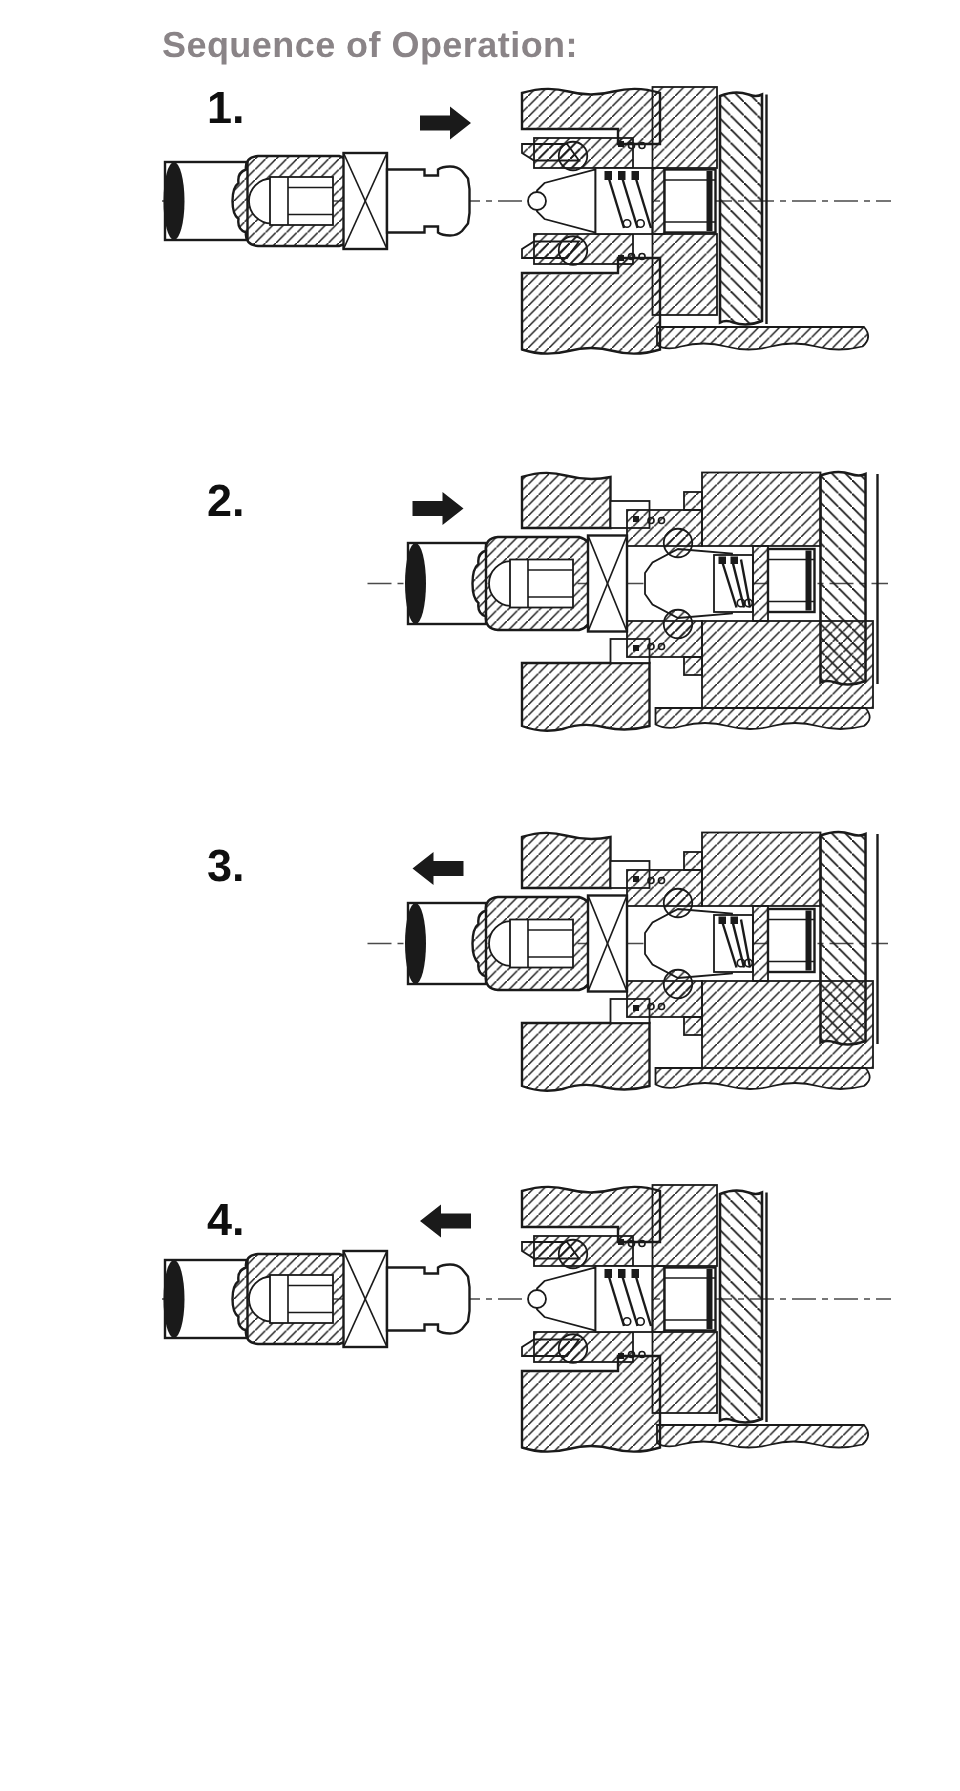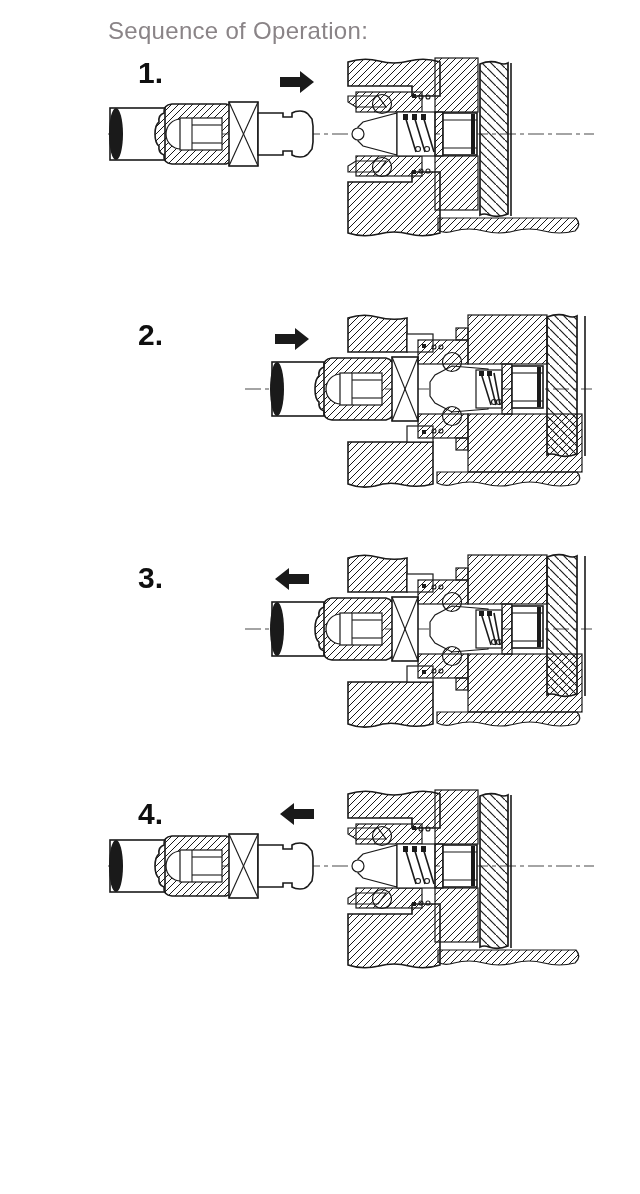--- a/index.html
+++ b/index.html
@@ -2,21 +2,21 @@
 <html style="--ink: #1a1a1a; --title-gray: #8a8487;"><head>
 <meta charset="utf-8">
 <style>
   html,body{margin:0;padding:0;}
   body{
     width:640px;height:1194px;position:relative;background:#ffffff;
     font-family:"Liberation Sans",sans-serif;overflow:hidden;
   }
   .page-title{
     position:absolute;left:108px;top:1px;
-    font-size:24px;font-weight:normal;letter-spacing:.3px;
+    font-size:24px;font-weight:bold;letter-spacing:.3px;
     color:var(--title-gray,#8a8487);
   }
   .step{position:absolute;left:0;width:640px;height:205px;}
   .step-1{top:50px}.step-2{top:302px}.step-3{top:542px}.step-4{top:782px}
   .step-num{
     position:absolute;left:138px;font-size:30px;font-weight:bold;
     color:#0f0f0f;line-height:1;
   }
   .step-1 .step-num{top:8px}.step-2 .step-num{top:18px}
   .step-3 .step-num{top:21px}.step-4 .step-num{top:17px}

